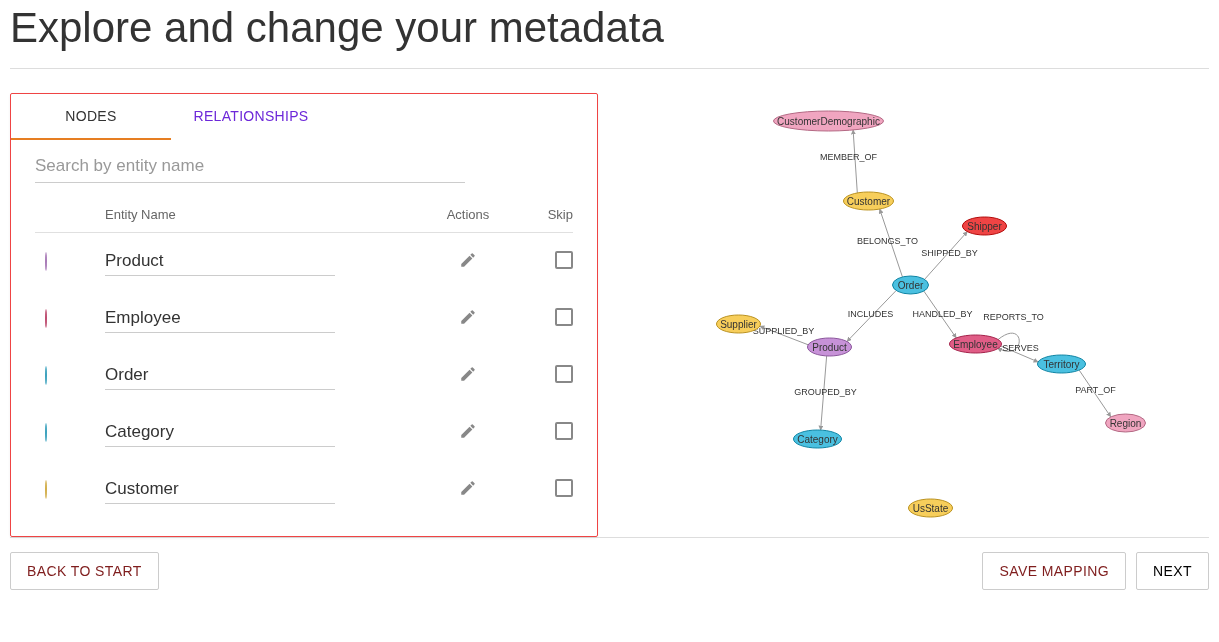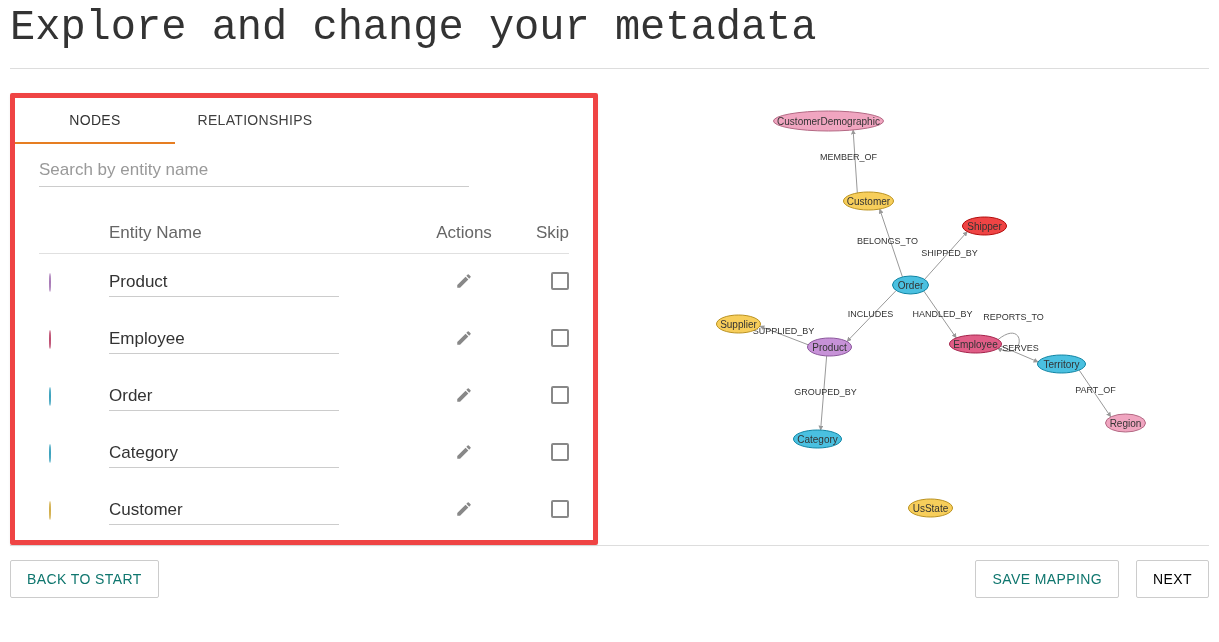--- a/index.html
+++ b/index.html
@@ -1,44 +1,44 @@
 <!DOCTYPE html>
 <html><head>
 <meta charset="utf-8">
 <style>
 * { box-sizing: border-box; margin: 0; padding: 0; }
 body { font-family: "Segoe UI", "Helvetica Neue", Arial, sans-serif; background: #fff; color: #333; width: 1219px; height: 642px; overflow: hidden; padding-left: 10px; padding-right: 10px; }
-.page-title { font-size: 42px; font-weight: 400; color: #333; padding: 4px 0 16px 0; font-family: Liberation Mono, monospace; }
+.page-title { font-size: 42px; font-weight: 400; color: #333; padding: 4px 0 16px 0; }
 .divider { border: none; border-top: 1px solid #ddd; margin-bottom: 24px; }
 .content { display: flex; gap: 20px; }
-.left-panel { width: 588px; border: 5px solid #ef4444; border-radius: 2px; box-shadow: 0 1px 3px rgba(0,0,0,0.06); }
+.left-panel { width: 588px; border: 1px solid #ef4444; border-radius: 2px; box-shadow: 0 1px 3px rgba(0,0,0,0.06); }
 .tabs { display: flex; }
-.tab { flex: 0 0 auto; padding: 14px 0; text-align: center; font-size: 14px; color: #404040; cursor: pointer; border-bottom: 2px solid transparent; letter-spacing: 0.3px; width: 160px; }
+.tab { flex: 0 0 auto; padding: 14px 0; text-align: center; font-size: 14px; color: #6d28d9; cursor: pointer; border-bottom: 2px solid transparent; letter-spacing: 0.3px; width: 160px; }
 .tab.active { color: #333; border-bottom: 2px solid #e67e22; }
 .panel-body { padding: 10px 24px 0 24px; position: relative; height: 396px; overflow-y: auto; }
-.search-input { width: 430px; border: none; border-bottom: 1px solid #ccc; font-size: 17px; padding: 6px 0; color: #737373; outline: none; margin-bottom: 24px; }
+.search-input { width: 430px; border: none; border-bottom: 1px solid #ccc; font-size: 17px; padding: 6px 0; color: #737373; outline: none; margin-bottom: 12px; }
 .search-input::placeholder { color: #999; }
-.table-header { display: flex; align-items: center; padding: 12px 0 10px 0; font-size: 17px; color: #666; border-bottom: 1px solid #e0e0e0; }
+.table-header { display: flex; align-items: center; padding: 12px 0 10px 0; font-size: 13px; color: #666; border-bottom: 1px solid #e0e0e0; }
 .col-color { width: 70px; }
 .col-name { flex: 1; }
 .col-actions { width: 90px; text-align: center; }
 .col-skip { width: 60px; text-align: right; }
 .table-row { display: flex; align-items: center; padding: 14px 0; }
 .color-dot { width: 20px; height: 20px; border-radius: 50%; margin-left: 10px; border: 1px solid rgba(0,0,0,0.15); }
 .name-input { border: none; border-bottom: 1px solid #ccc; font-size: 17px; padding: 4px 0; width: 230px; color: #333; outline: none; }
 .edit-icon { cursor: pointer; color: #888; }
 .edit-icon svg { width: 18px; height: 18px; fill: #888; }
 .checkbox { width: 18px; height: 18px; border: 2px solid #888; border-radius: 2px; cursor: pointer; display: inline-block; }
 .graph-panel { flex: 1; position: relative; }
 .graph-svg { width: 100%; height: 440px; }
 .footer-divider { border: none; border-top: 1px solid #ddd; }
 .footer { display: flex; justify-content: space-between; align-items: center; padding: 14px 0; }
-.btn { border: 1px solid #ccc; background: #fff; padding: 10px 16px; font-size: 14px; color: #0f766e; cursor: pointer; letter-spacing: 0.4px; border-radius: 2px; }
+.btn { border: 1px solid #ccc; background: #fff; padding: 10px 16px; font-size: 14px; color: #7f1d1d; cursor: pointer; letter-spacing: 0.4px; border-radius: 2px; }
 .btn.disabled { color: #000000; cursor: default; }
-.footer-right { display: flex; gap: 17px; }
+.footer-right { display: flex; gap: 10px; }
 .node-ellipse { stroke-width: 1; }
 .node-text { font-size: 10px; fill: #333; text-anchor: middle; dominant-baseline: middle; }
 .edge-line { stroke: #999; stroke-width: 1; fill: none; }
 .edge-label { font-size: 9px; fill: #333; text-anchor: middle; }
 
 .panel-body::-webkit-scrollbar { width: 8px; }
 .panel-body::-webkit-scrollbar-thumb { background: #ccc; border-radius: 4px; }
 </style>
 </head>
 <body>

